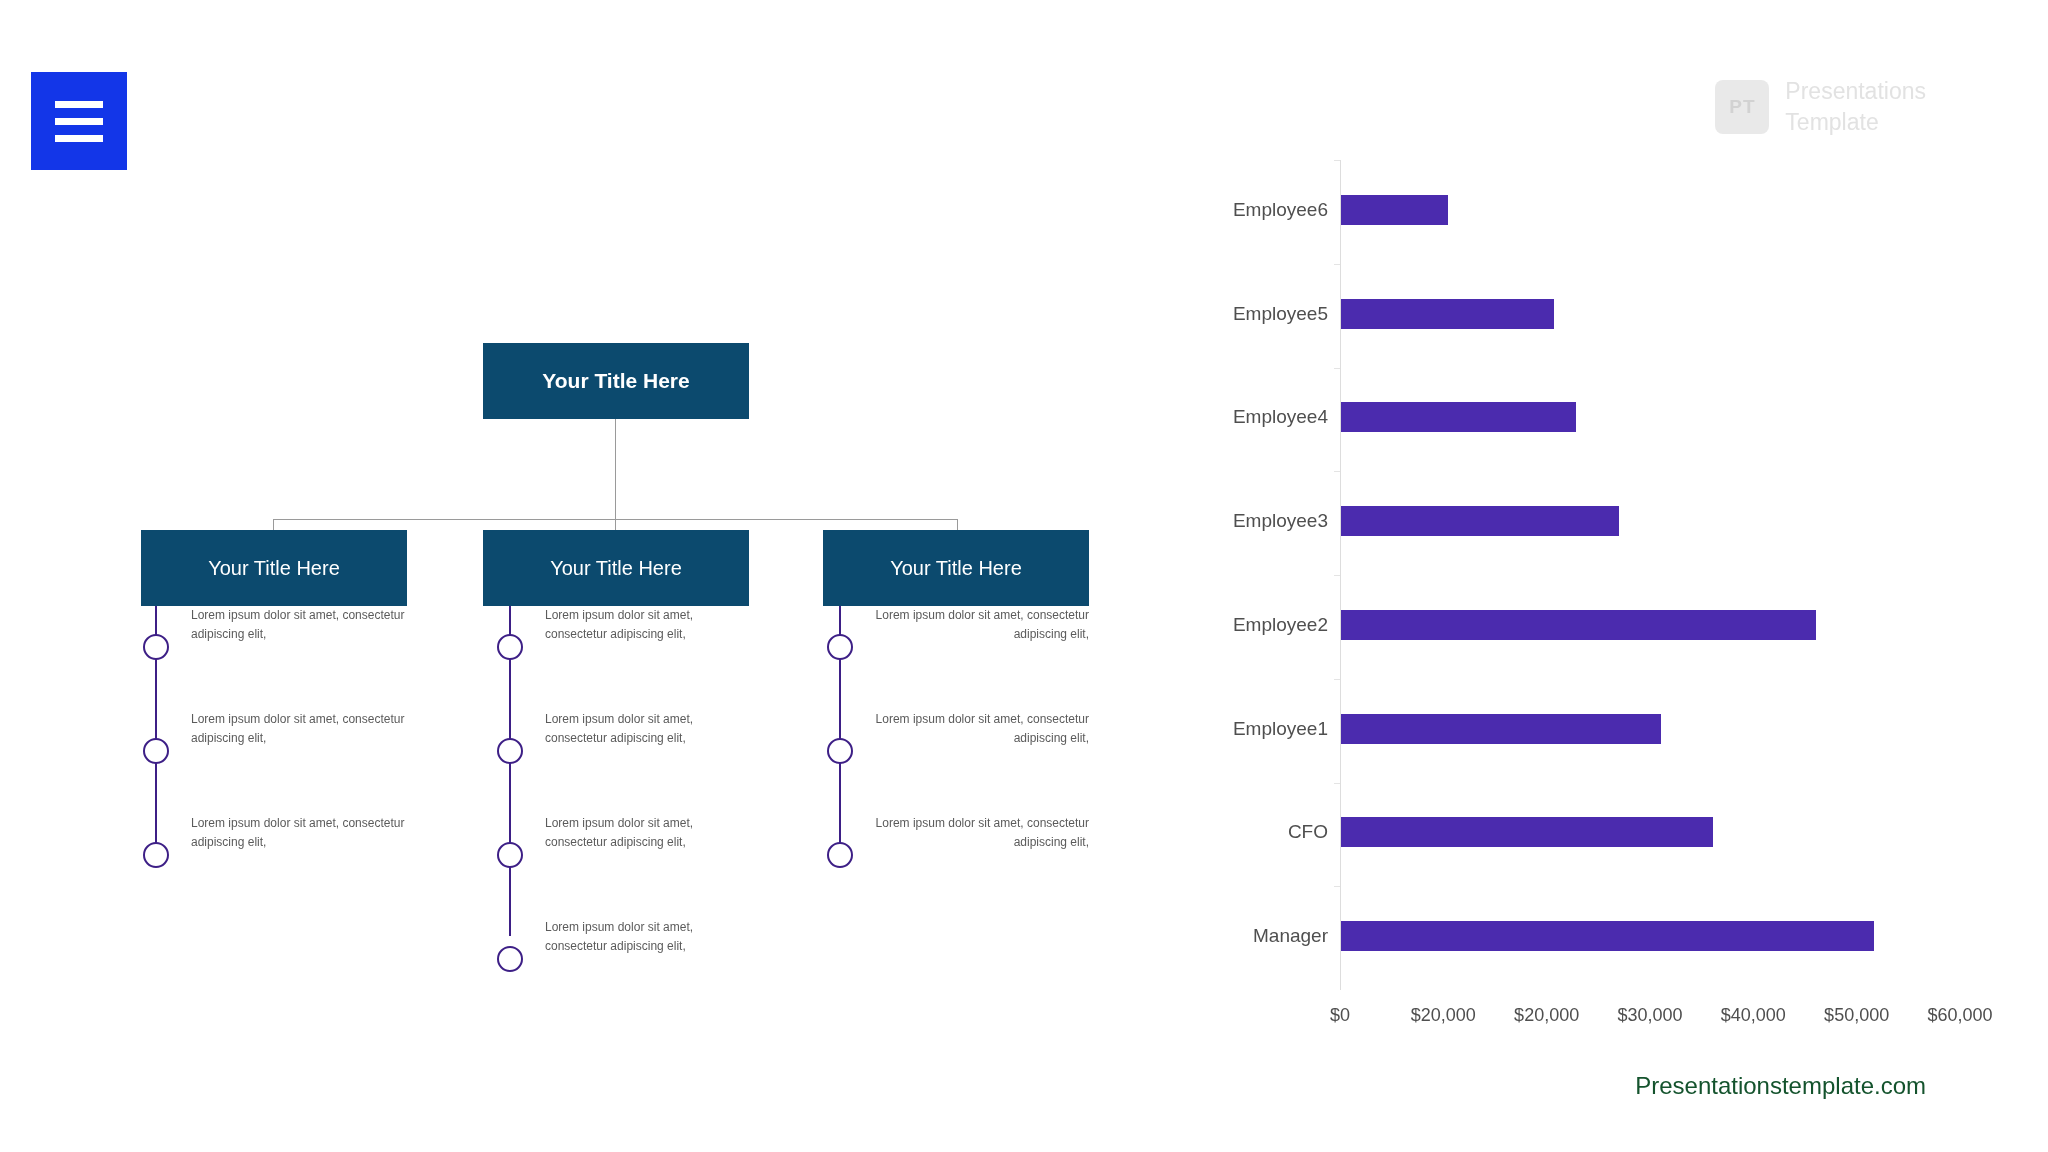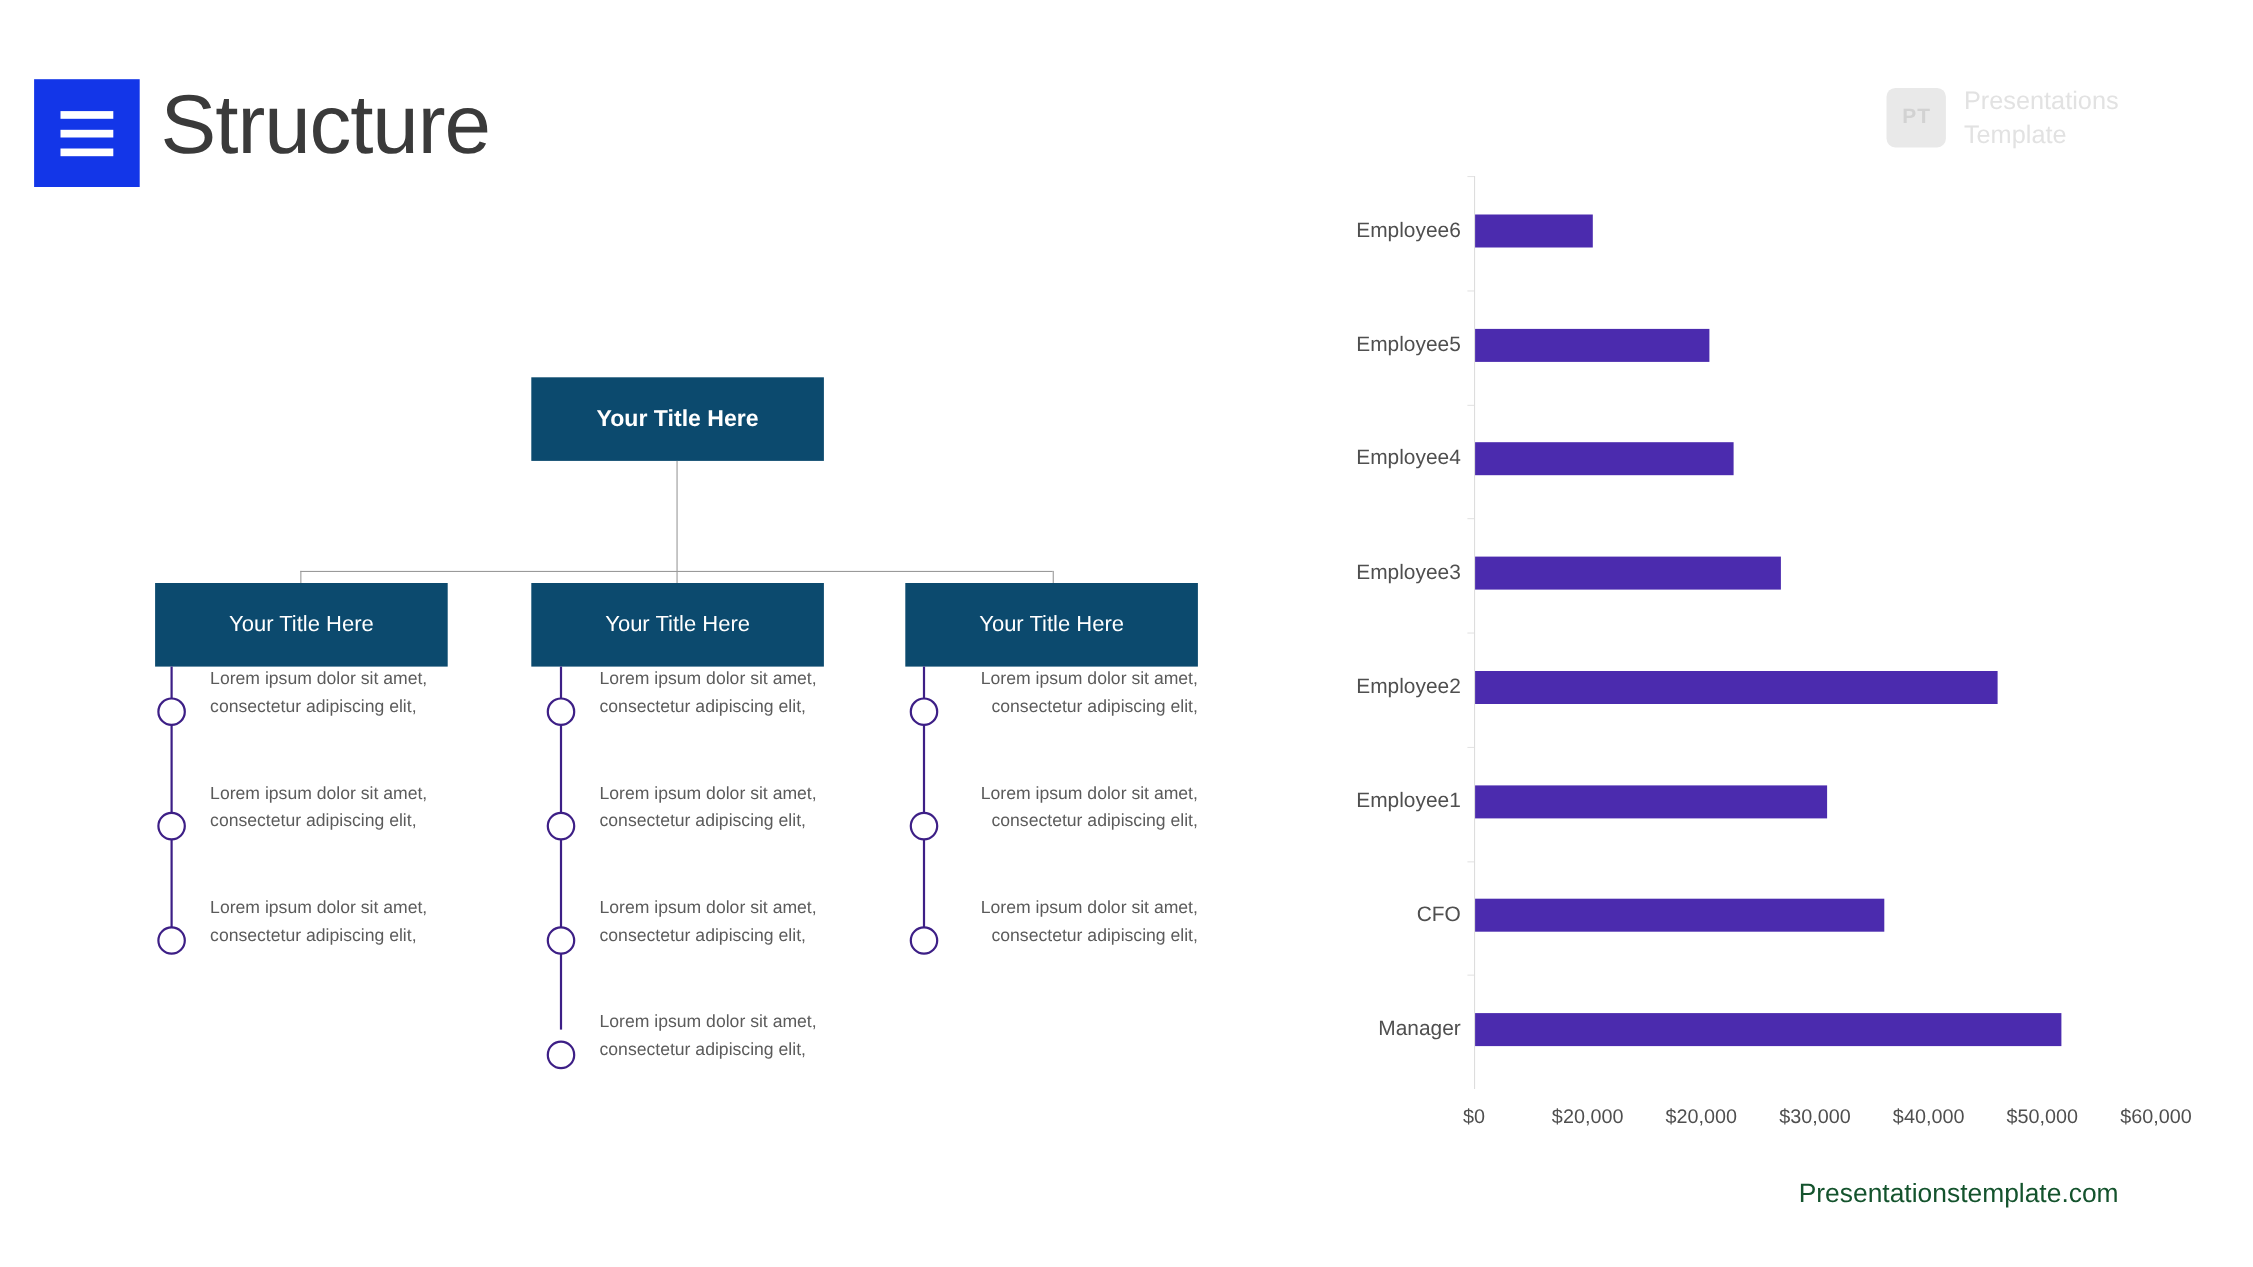--- a/index.html
+++ b/index.html
@@ -163,21 +163,21 @@
     border-radius: 50%;
     background: #ffffff;
     box-sizing: border-box;
     top: 28px;
   }
   #bullet-col-0 .bullet-dot { left: 2px; }
   #bullet-col-1 .bullet-dot { left: 14px; }
   #bullet-col-2 .bullet-dot { left: 4px; }
 
   .bullet-text {
-    font-size: 16px;
+    font-size: 12px;
     line-height: 1.55;
     color: #5b5b5b;
     width: 216px;
   }
   #bullet-col-0 .bullet-text { margin-left: 50px; text-align: left; }
   #bullet-col-1 .bullet-text { margin-left: 62px; text-align: left; }
   #bullet-col-2 .bullet-text { margin-left: 52px; text-align: right; }
 
   
   #chart {
@@ -256,21 +256,20 @@
 
 <div id="header">
 
   <div id="menu-badge">
     <div class="bar"></div>
     <div class="bar"></div>
     <div class="bar"></div>
   </div>
 
   <div id="title-block">
-    <span id="title-line2">Structure</span>
   </div>
 
   <div id="watermark">
     <div id="watermark-logo">PT</div>
     <div id="watermark-text">
       <span>Presentations</span>
       <span>Template</span>
     </div>
   </div>
 

